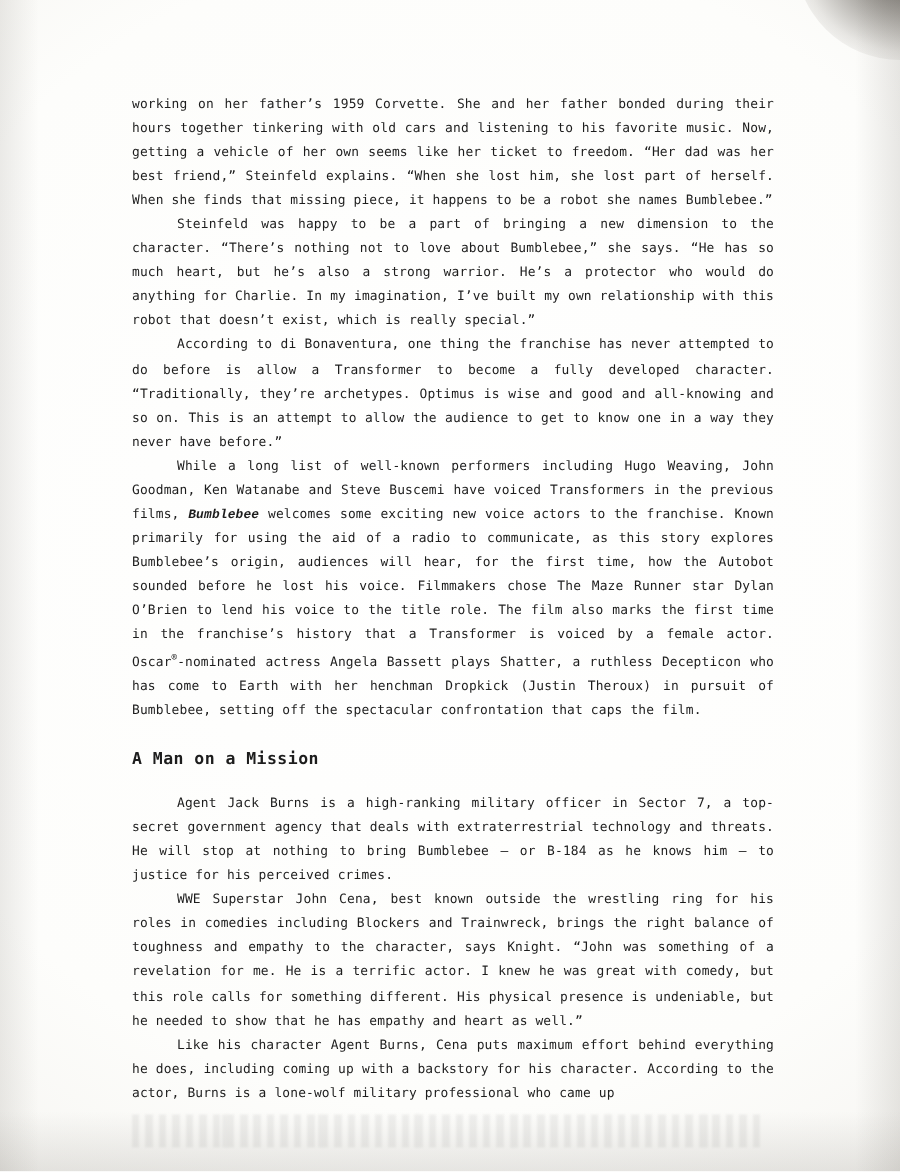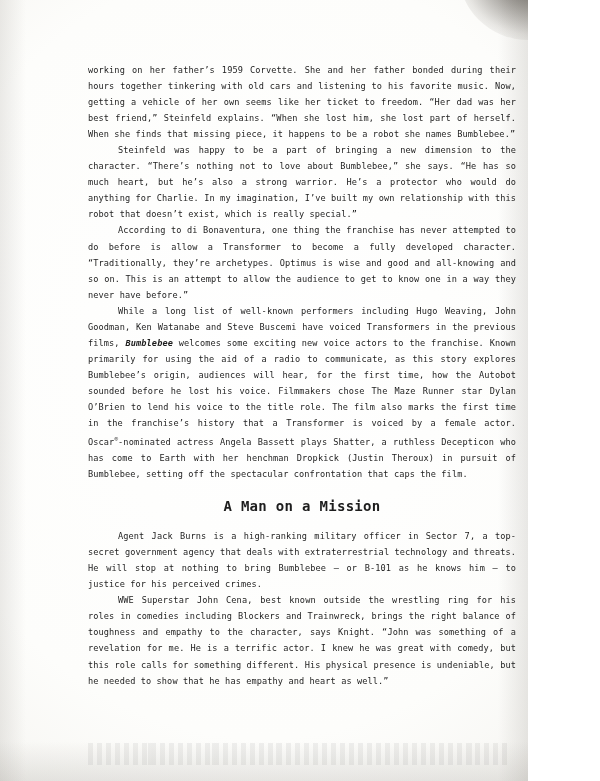--- a/index.html
+++ b/index.html
@@ -10,21 +10,21 @@
     width: 600px;
     height: 781px;
     background: #ffffff;
     font-family: "DejaVu Sans Mono", monospace;
     overflow: hidden;
   }
 
   
   #page {
     position: relative;
-    width: 528px;
+    width: 600px;
     height: 781px;
     background:
       radial-gradient(ellipse 120% 90% at 50% 45%, #ffffff 0%, #fdfdfb 55%, #f4f3ef 82%, #eceae4 100%);
     overflow: hidden;
   }
 
   
   #corner-shadow {
     position: absolute;
     top: -30px;
@@ -93,29 +93,28 @@
     text-align: justify;
     text-justify: inter-word;
     white-space: normal;
   }
   p.para.first {
     text-indent: 0;
   }
 
   h2.section-heading {
     margin: 16px 0 14px 0;
-    font-size: 14px;
+    font-size: 11px;
     font-weight: bold;
-    text-align: center;
     letter-spacing: 0.3px;
     text-indent: 0;
   }
 
   .ital { }
-  .bold-ital { font-weight: bold; font-style: italic; }
+  .bold-ital { font-weight: bold; font-style: italic; font-family: Liberation Mono, monospace; }
   sup.reg { font-size: 6px; vertical-align: super; }
 </style>
 </head>
 <body>
 
 <div id="page">
 
   <div id="corner-shadow"></div>
   <div id="left-edge-shade"></div>
   <div id="right-edge-shade"></div>
@@ -134,20 +133,23 @@
 
     <p class="para">
       <span>According to di Bonaventura, one thing the franchise has never attempted to do before is allow a Transformer to become a fully developed character. “Traditionally, they’re archetypes. Optimus is wise and good and all-knowing and so on. This is an attempt to allow the audience to get to know one in a way they never have before.”</span>
     </p>
 
     <p class="para"><span>While a long list of well-known performers including Hugo Weaving, John Goodman, Ken Watanabe and Steve Buscemi have voiced Transformers in the previous films, </span><span class="bold-ital">Bumblebee</span><span> welcomes some exciting new voice actors to the franchise. Known primarily for using the aid of a radio to communicate, as this story explores Bumblebee’s origin, audiences will hear, for the first time, how the Autobot sounded before he lost his voice. Filmmakers chose </span><span class="ital">The Maze Runner</span><span> star Dylan O’Brien to lend his voice to the title role. The film also marks the first time in the franchise’s history that a Transformer is voiced by a female actor. Oscar</span><sup class="reg">®</sup><span>-nominated actress Angela Bassett plays Shatter, a ruthless Decepticon who has come to Earth with her henchman Dropkick (Justin Theroux) in pursuit of Bumblebee, setting off the spectacular confrontation that caps the film.</span></p>
 
     <h2 class="section-heading">A Man on a Mission</h2>
 
     <p class="para">
-      <span>Agent Jack Burns is a high-ranking military officer in Sector 7, a top-secret government agency that deals with extraterrestrial technology and threats. He will stop at nothing to bring Bumblebee — or B-101 as he knows him — to justice for his perceived crimes.</span>
+      <span>Agent Jack Burns is a high-ranking military officer in Sector 7, a top-secret government agency that deals with extraterrestrial technology and threats. He will stop at nothing to bring Bumblebee — or B-184 as he knows him — to justice for his perceived crimes.</span>
     </p>
 
     <p class="para"><span>WWE Superstar John Cena, best known outside the wrestling ring for his roles in comedies including </span><span class="ital">Blockers</span><span> and </span><span class="ital">Trainwreck</span><span>, brings the right balance of toughness and empathy to the character, says Knight. “John was something of a revelation for me. He is a terrific actor. I knew he was great with comedy, but this role calls for something different. His physical presence is undeniable, but he needed to show that he has empathy and heart as well.”</span></p>
 
+    <p class="para">
+      <span>Like his character Agent Burns, Cena puts maximum effort behind everything he does, including coming up with a backstory for his character. According to the actor, Burns is a lone-wolf military professional who came up</span>
+    </p>
 
   </div>
 </div>
 
 </body></html>

